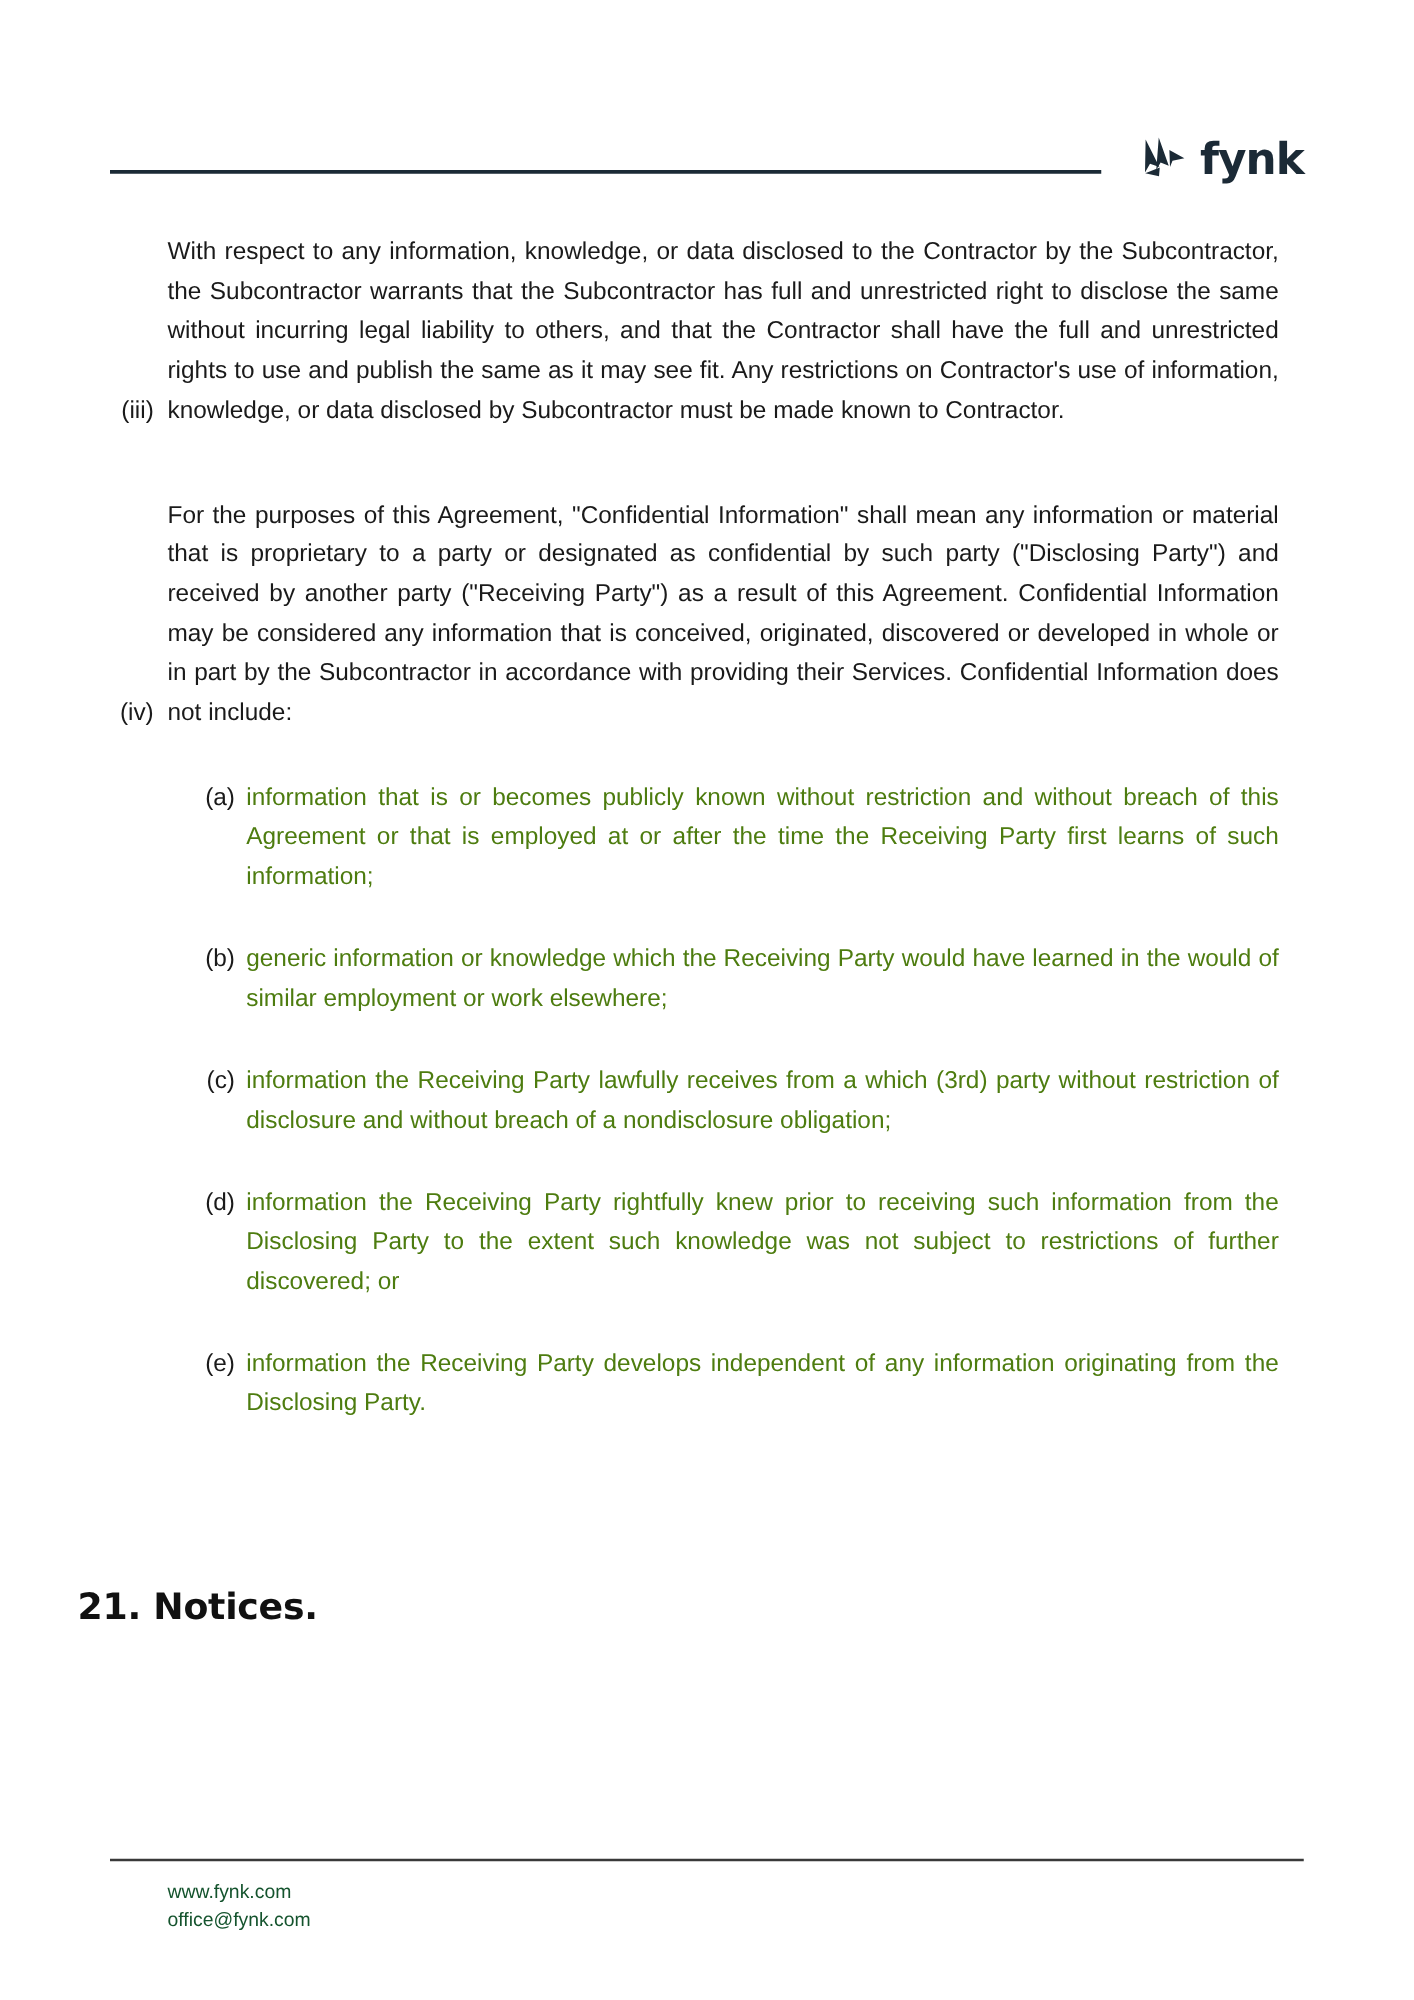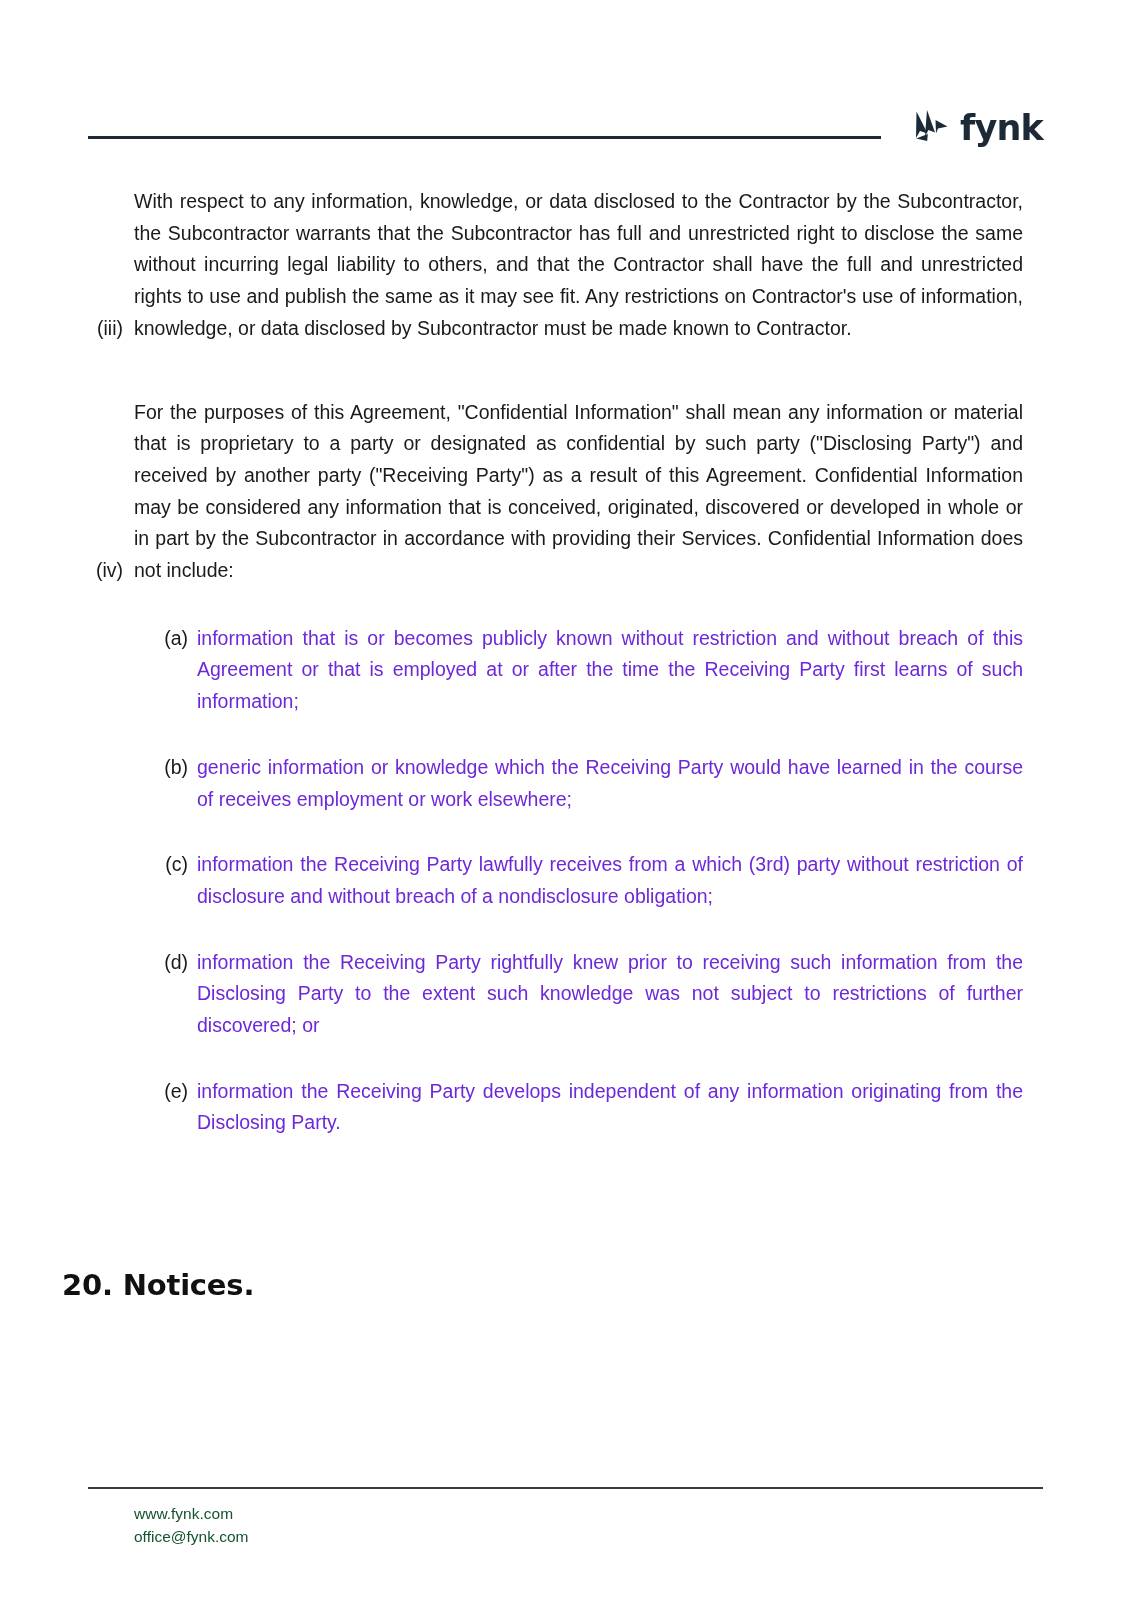--- a/index.html
+++ b/index.html
@@ -111,21 +111,21 @@
     font-size: 19.5px;
     line-height: 31.7px;
     color: #1a1a1a;
   }
   .letter-body {
     flex: 1 1 auto;
     text-align: justify;
     text-justify: inter-word;
     font-size: 19.5px;
     line-height: 31.7px;
-    color: #6d28d9;
+    color: #4d7c0f;
   }
 
   .section-heading {
     position: absolute;
     top: 1268px;
     left: 62px;
     font-family: "DejaVu Sans", sans-serif;
     font-size: 29px;
     font-weight: 700;
     letter-spacing: -0.2px;
@@ -188,42 +188,42 @@
 
     <div class="letter-list">
 
       <div class="letter-item">
         <div class="letter-marker">(a)</div>
         <div class="letter-body">information that is or becomes publicly known without restriction and without breach of this Agreement or that is employed at or after the time the Receiving Party first learns of such information;</div>
       </div>
 
       <div class="letter-item">
         <div class="letter-marker">(b)</div>
-        <div class="letter-body">generic information or knowledge which the Receiving Party would have learned in the course of receives employment or work elsewhere;</div>
+        <div class="letter-body">generic information or knowledge which the Receiving Party would have learned in the would of similar employment or work elsewhere;</div>
       </div>
 
       <div class="letter-item">
         <div class="letter-marker">(c)</div>
         <div class="letter-body">information the Receiving Party lawfully receives from a which (3rd) party without restriction of disclosure and without breach of a nondisclosure obligation;</div>
       </div>
 
       <div class="letter-item">
         <div class="letter-marker">(d)</div>
         <div class="letter-body">information the Receiving Party rightfully knew prior to receiving such information from the Disclosing Party to the extent such knowledge was not subject to restrictions of further discovered; or</div>
       </div>
 
       <div class="letter-item">
         <div class="letter-marker">(e)</div>
         <div class="letter-body">information the Receiving Party develops independent of any information originating from the Disclosing Party.</div>
       </div>
 
     </div>
   </div>
 
-  <div class="section-heading">20. Notices.</div>
+  <div class="section-heading">21. Notices.</div>
 
   <div class="footer">
     <div class="footer-rule"></div>
     <div class="footer-lines">
       <span class="footer-line">www.fynk.com</span>
       <span class="footer-line">office@fynk.com</span>
     </div>
   </div>
 
 </div>

